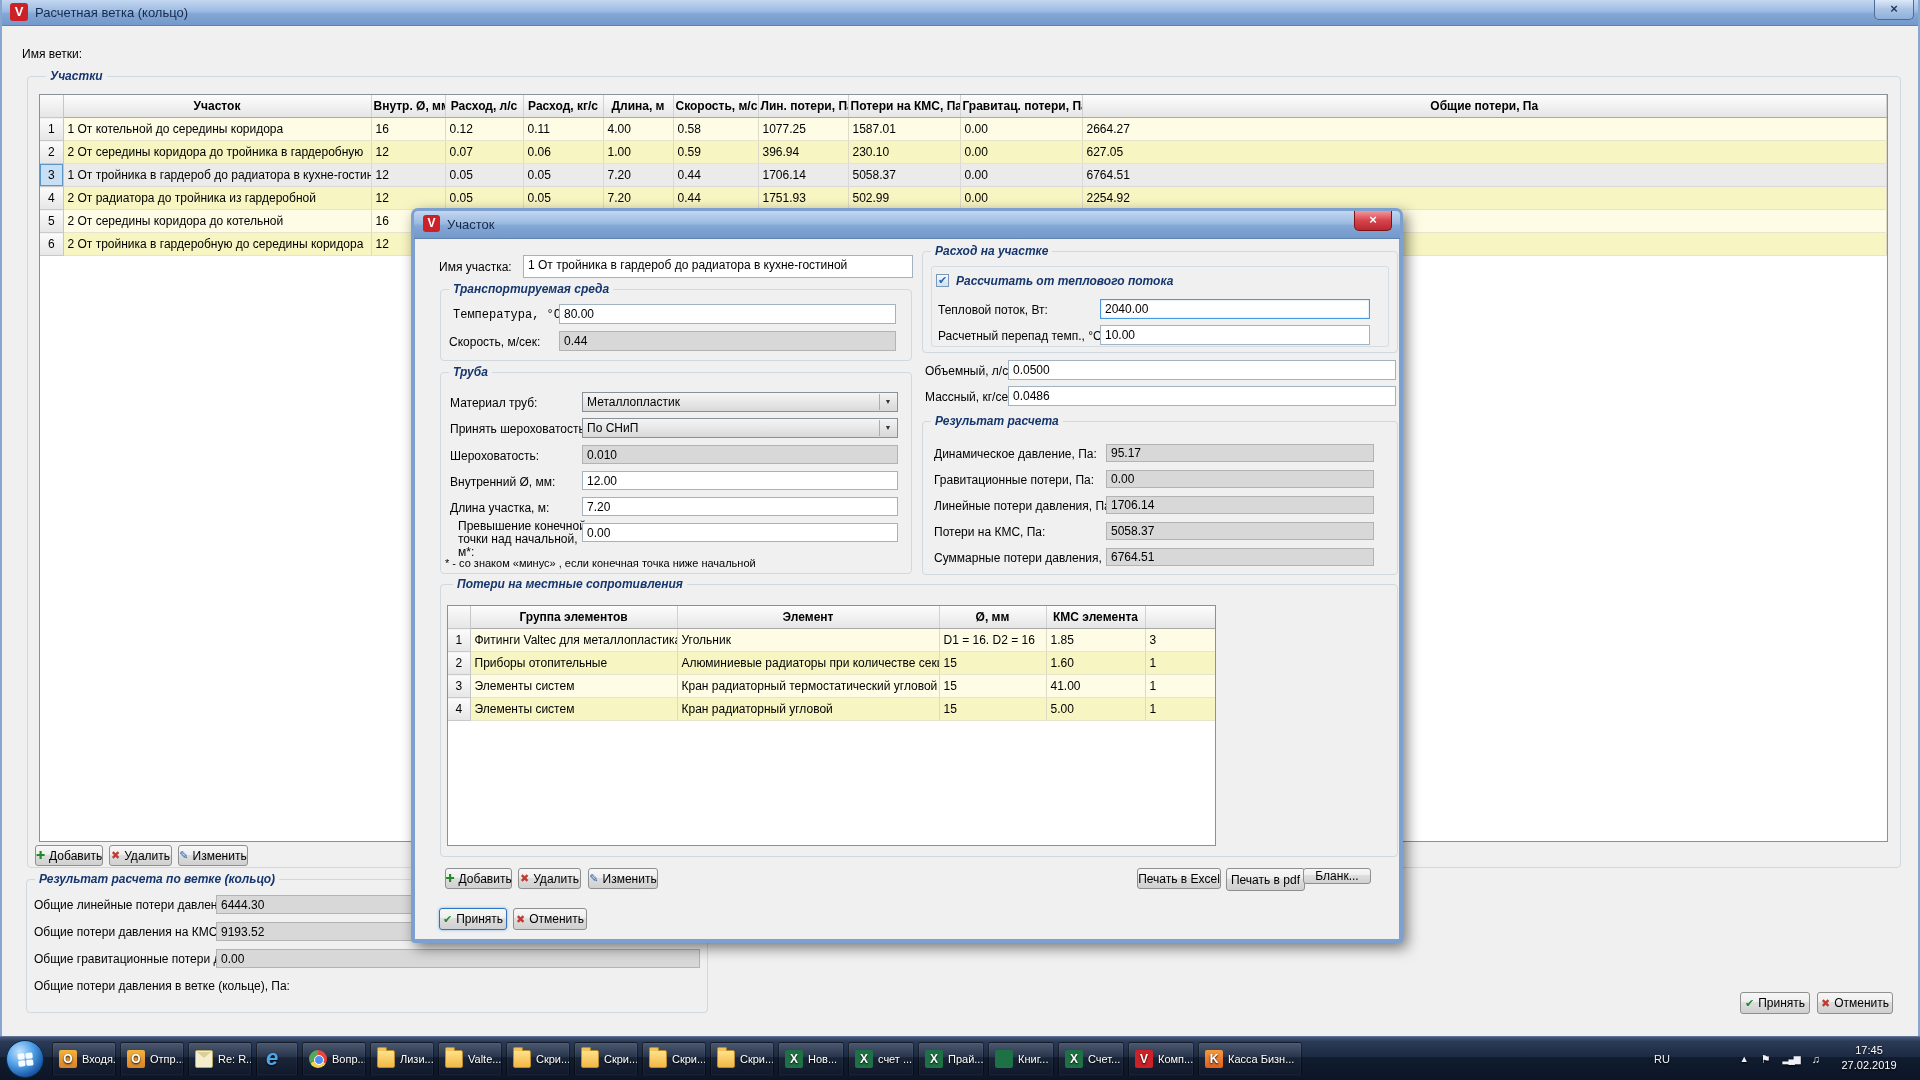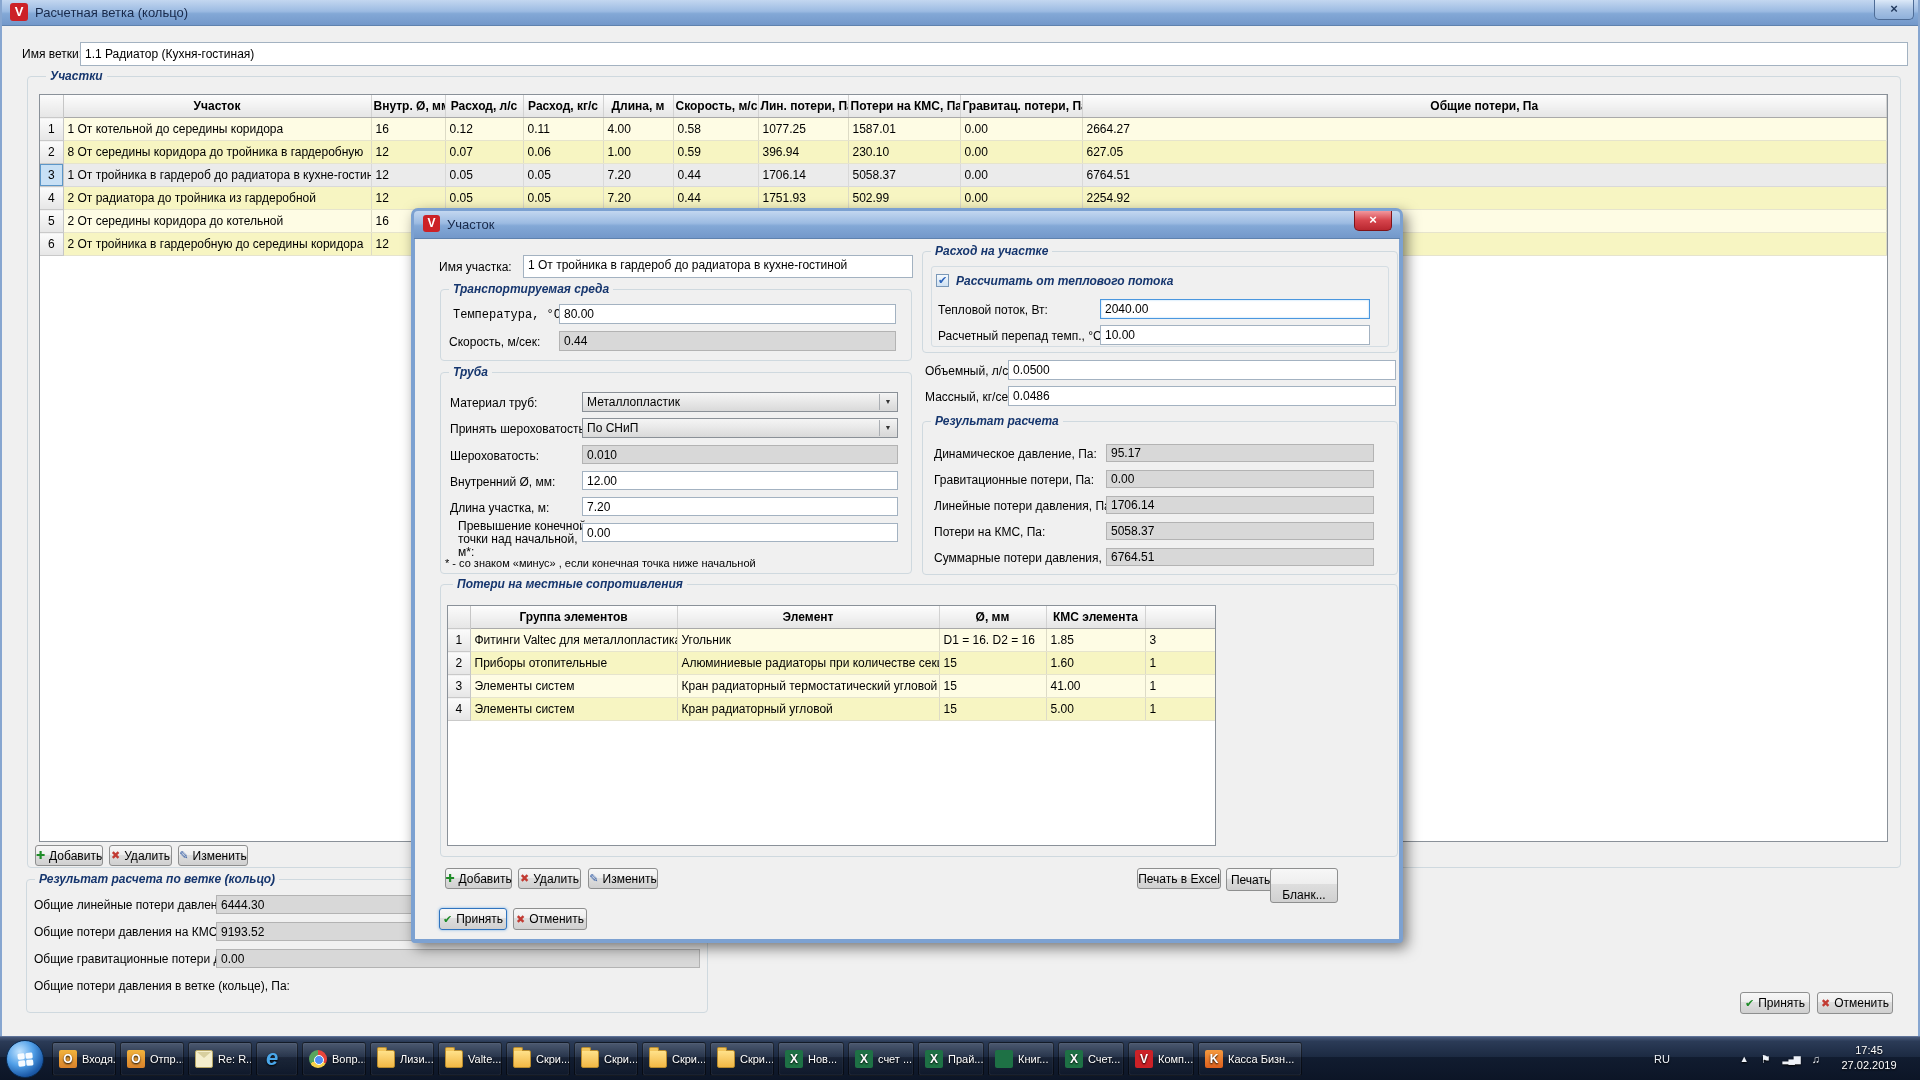--- a/index.html
+++ b/index.html
@@ -109,21 +109,20 @@
 <div id="screen">
 
   <div class="mainwin">
     <div class="titlebar">
       <span class="valtec-ico" style="left:8px;top:3px;">V</span>
       <span class="apptitle">Расчетная ветка (кольцо)</span>
       <span class="closebtn" style="left:1872px;">×</span>
     </div>
 
     <span class="lbl" style="left:20px;top:47px;">Имя ветки:</span>
-    <div class="input" style="left:78px;top:42px;width:1828px;height:24px;padding-top:4px;">1.1 Радиатор (Кухня-гостиная)</div>
 
     <div class="groupbox" style="left:25px;top:76px;width:1872px;height:790px;">
       <span class="grouplabel" style="left:18px;">Участки</span>
     </div>
 
     <div class="grid" style="left:37px;top:94px;width:1849px;height:748px;">
       <table style="width:1847px;">
         <colgroup>
             <col style="width:23px">
             <col style="width:308px">
@@ -161,21 +160,21 @@
             <td>0.11</td>
             <td>4.00</td>
             <td>0.58</td>
             <td>1077.25</td>
             <td>1587.01</td>
             <td>0.00</td>
             <td>2664.27</td>
           </tr>
           <tr class="even">
             <td class="num">2</td>
-            <td>8 От середины коридора до тройника в гардеробную</td>
+            <td>2 От середины коридора до тройника в гардеробную</td>
             <td>12</td>
             <td>0.07</td>
             <td>0.06</td>
             <td>1.00</td>
             <td>0.59</td>
             <td>396.94</td>
             <td>230.10</td>
             <td>0.00</td>
             <td>627.05</td>
           </tr>
@@ -411,21 +410,21 @@
     <div class="btn" style="left:173px;top:656px;width:70px;height:21px;">
       <span class="ic-blue">✎</span>
       <span>Изменить</span>
     </div>
     <div class="btn" style="left:722px;top:656px;width:84px;height:21px;">
       <span>Печать в Excel</span>
     </div>
     <div class="btn" style="left:811px;top:656px;width:79px;height:23px;">
       <span>Печать в pdf</span>
     </div>
-    <div class="btn" style="left:855px;top:656px;width:68px;height:35px;align-items:flex-end;">
+    <div class="btn" style="left:888px;top:656px;width:68px;height:16px;align-items:flex-end;">
       <span>Бланк...</span>
     </div>
 
     <div class="btn focus" style="left:24px;top:696px;width:68px;height:22px;">
       <span class="ic-green">✔</span>
       <span>Принять</span>
     </div>
     <div class="btn" style="left:98px;top:696px;width:74px;height:22px;">
       <span class="ic-red">✖</span>
       <span>Отменить</span>

